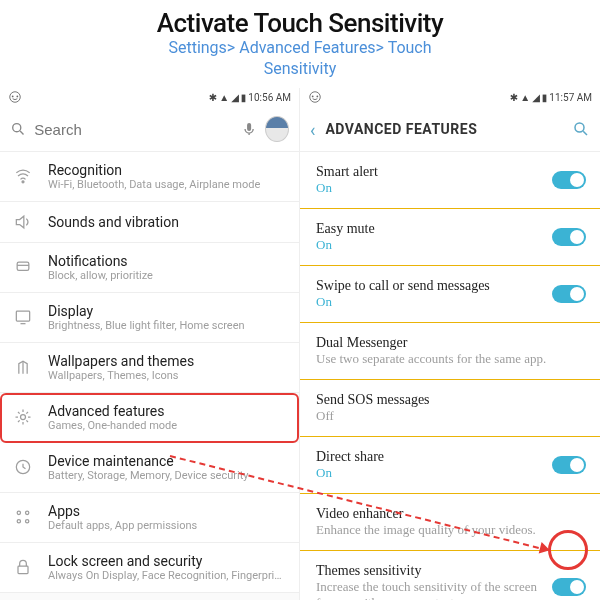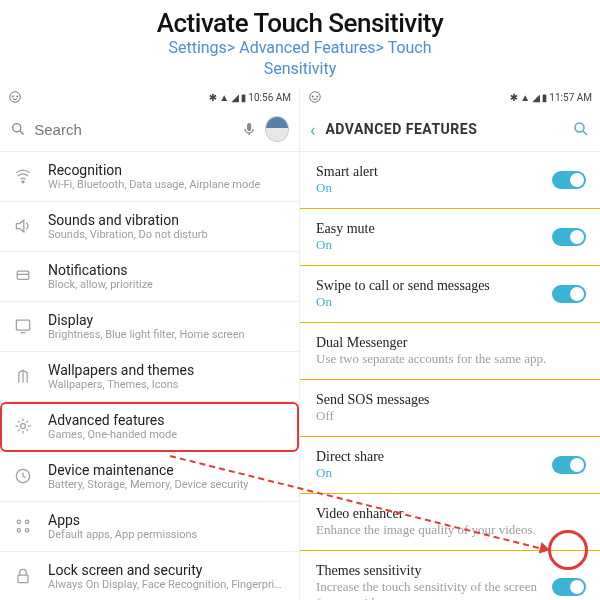--- a/index.html
+++ b/index.html
@@ -228,21 +228,20 @@
         </div>
         <div class="row">
           <div class="icon-col">
             <svg width="20" height="20" viewBox="0 0 24 24">
               <path d="M4 9v6h4l5 4V5l-5 4H4z"></path>
               <path d="M16 8q4 4 0 8"></path>
             </svg>
           </div>
           <div class="text-col">
             <div class="title">Sounds and vibration</div>
-            <div class="sub">Sounds, Vibration, Do not disturb</div>
           </div>
         </div>
         <div class="row">
           <div class="icon-col">
             <svg width="20" height="20" viewBox="0 0 24 24">
               <rect x="5" y="6" width="14" height="10" rx="2"></rect>
               <line x1="5" y1="10" x2="19" y2="10"></line>
             </svg>
           </div>
           <div class="text-col">

